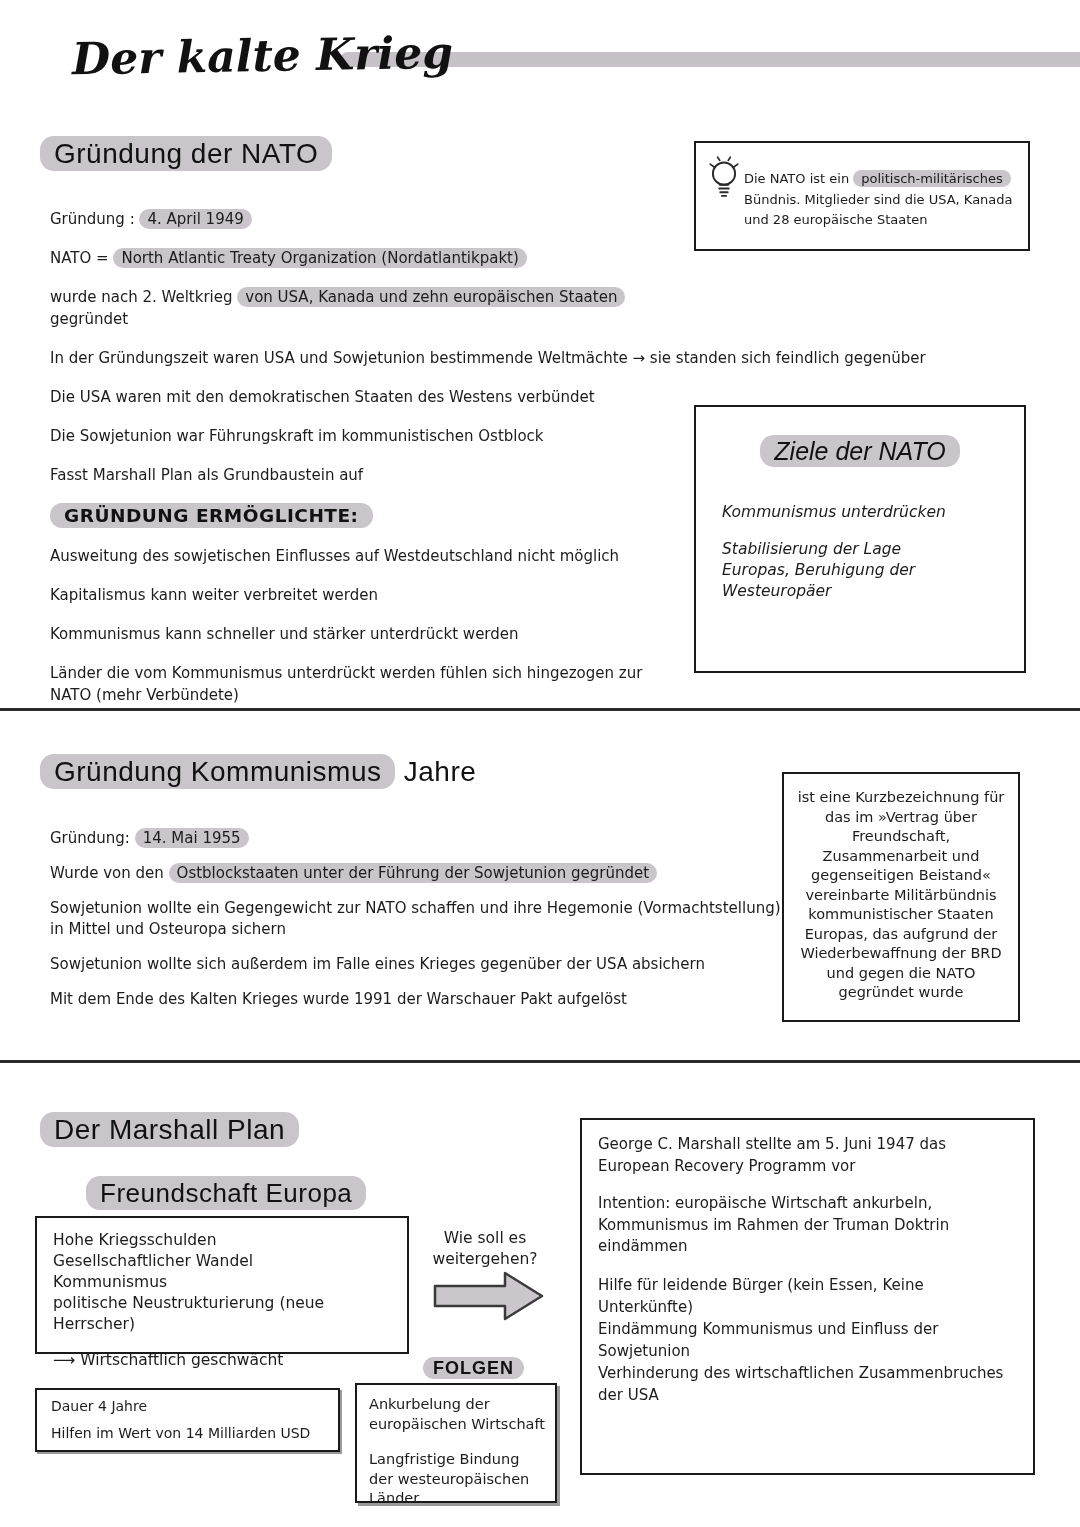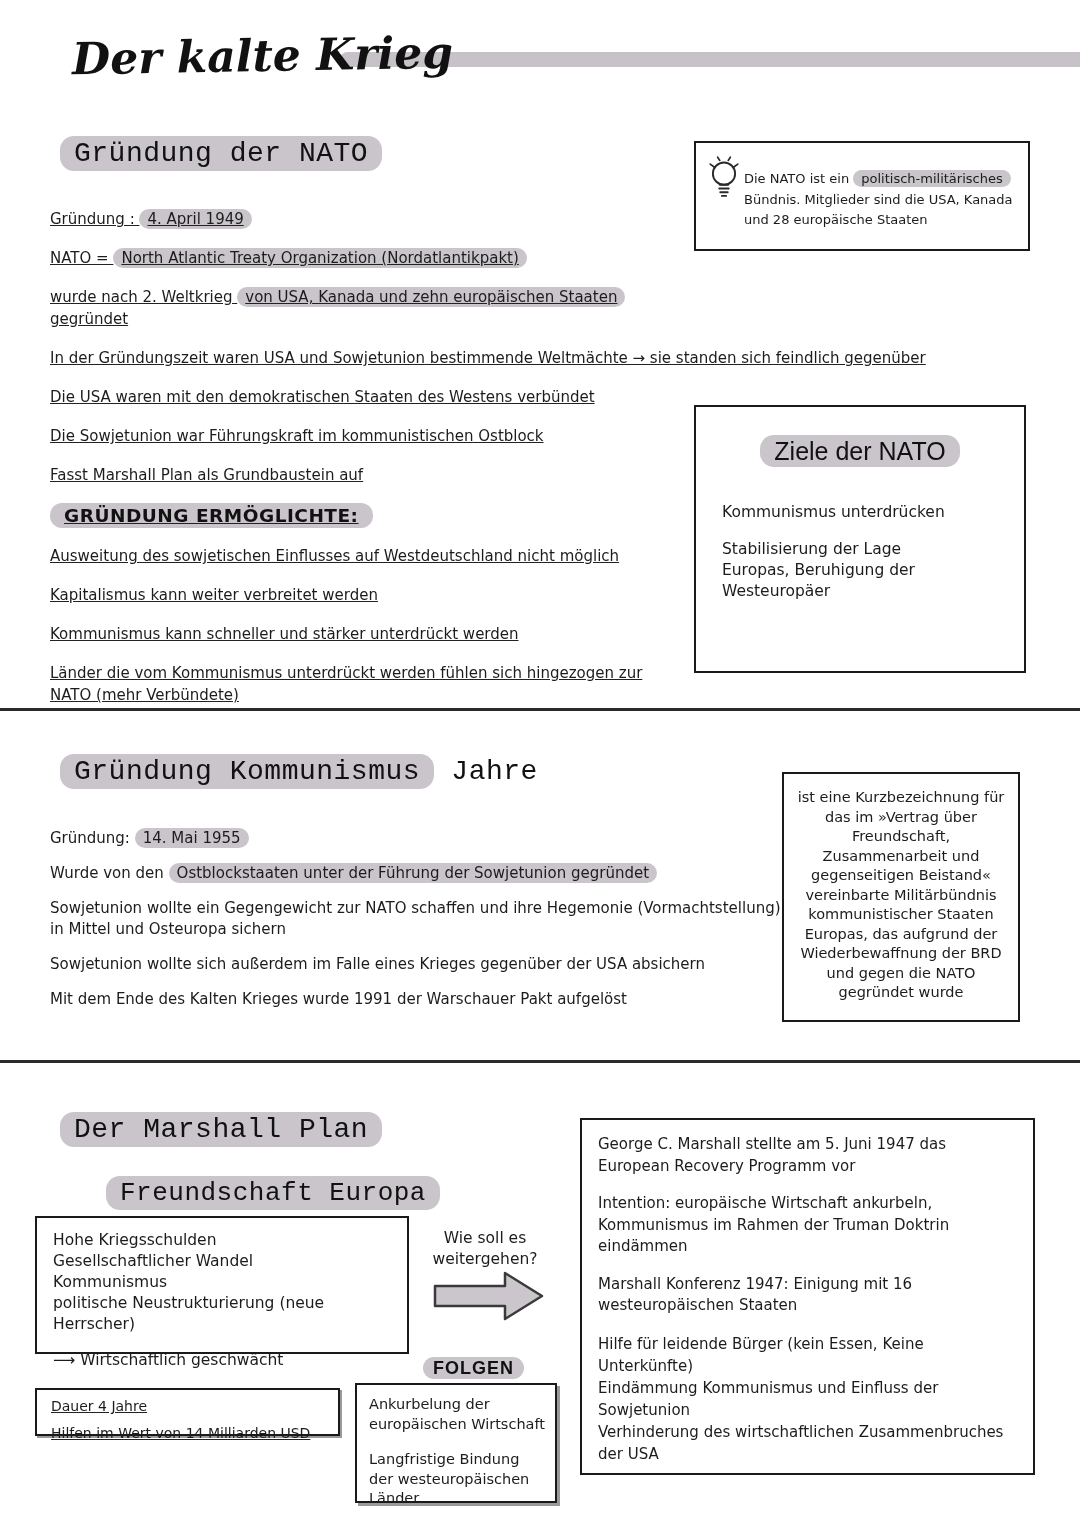--- a/index.html
+++ b/index.html
@@ -10,41 +10,41 @@
   }
   html,body{margin:0;padding:0;background:#fff;}
   .page{position:relative;width:1080px;height:1527px;background:#ffffff;overflow:hidden;
         font-family:"DejaVu Sans",sans-serif;color:#222;}
   
   .main-title{position:absolute;left:72px;top:30px;font-family:"DejaVu Serif",serif;
         font-style:italic;font-weight:bold;font-size:44px;color:#111;transform:rotate(-1deg);z-index:2;}
   .title-bar{position:absolute;left:340px;top:52px;right:0;height:15px;background:var(--title_bar);
         border-radius:8px 0 0 8px;z-index:1;}
   
-  .h1{position:absolute;font-family:Liberation Mono, monospace;font-weight:400;
-        font-size:28px;color:#111;letter-spacing:0.5px;margin-left:20px;}
+  .h1{position:absolute;font-family:Liberation Sans, sans-serif;font-weight:400;
+        font-size:28px;color:#111;letter-spacing:0.5px;}
   .pill{background:var(--highlight);border-radius:14px;padding:2px 14px;
         box-decoration-break:clone;-webkit-box-decoration-break:clone;}
   .hl{background:var(--highlight);border-radius:10px;padding:1px 8px;
         box-decoration-break:clone;-webkit-box-decoration-break:clone;}
   
   .lines{position:absolute;}
-  .nato-lines{left:50px;top:208px;width:645px;text-decoration:underline;}
+  .nato-lines{left:50px;top:208px;width:645px;}
   .note-line{font-size:15px;line-height:22px;margin-bottom:17px;color:#1c1c1c;}
   .wide{width:1010px;}
   .narrow{max-width:625px;}
   .subhead{margin-bottom:15px;line-height:26px;}
   .subhead .pill{font-weight:bold;font-size:18.5px;letter-spacing:0.5px;color:#111;border-radius:12px;}
   
   .box{position:absolute;border:2px solid var(--border);box-sizing:border-box;background:#fff;}
   .info-box{left:694px;top:141px;width:336px;height:110px;}
   .bulb{position:absolute;left:10px;top:12px;width:36px;height:50px;}
   .info-text{position:absolute;left:48px;right:6px;top:26px;
         font-size:13px;line-height:20.5px;color:#1c1c1c;}
-  .goals-box{left:694px;top:405px;width:332px;height:268px;}
+  .goals-box{left:694px;top:405px;width:332px;height:268px;font-style:italic;}
   .goals-title{text-align:center;margin-top:30px;font-family:"Liberation Sans",sans-serif;
         font-size:25px;color:#111;}
   .goals-item{margin:16px 0 0 26px;font-size:15.5px;line-height:21px;color:#1c1c1c;}
   .goals-item.first{margin-top:36px;}
   .wrap240{width:250px;}
   .divider{position:absolute;left:0;width:1080px;height:3px;background:#2b2b2b;}
   .d1{top:708px;}
   .d2{top:1060px;}
   
   .warsaw-lines{left:50px;top:828px;width:740px;}
@@ -57,22 +57,22 @@
   .situation-line{font-size:15.5px;line-height:21px;color:#1c1c1c;}
   .situation-conclusion{font-size:15.5px;margin-top:16px;color:#1c1c1c;}
   .question{position:absolute;left:420px;top:1228px;width:130px;text-align:center;
         font-size:15.5px;line-height:21px;color:#1c1c1c;}
   .big-arrow{position:absolute;left:433px;top:1270px;width:112px;height:52px;}
   .folgen-label{position:absolute;left:423px;top:1358px;font-family:"Liberation Sans",sans-serif;}
   .folgen-label .pill{font-weight:bold;font-size:18px;letter-spacing:1px;color:#111;border-radius:12px;padding:1px 10px;}
   .folgen-box{left:355px;top:1383px;width:202px;height:120px;padding:10px 8px 0 12px;
         box-shadow:3px 3px 0 #9a9a9a;}
   .folgen-item{font-size:14.5px;line-height:19.5px;color:#1c1c1c;margin-bottom:16px;}
-  .facts-box{left:35px;top:1388px;width:305px;height:48px;padding:7px 12px 0 14px;
-        box-shadow:2px 2px 0 #9a9a9a;text-decoration:underline;}
+  .facts-box{left:35px;top:1388px;width:305px;height:64px;padding:7px 12px 0 14px;
+        box-shadow:2px 2px 0 #9a9a9a;}
   .fact-item{font-size:14px;line-height:18px;margin-bottom:9px;white-space:nowrap;color:#1c1c1c;}
   .detail-box{left:580px;top:1118px;width:455px;height:357px;padding:14px 12px 0 16px;}
   .detail-par{font-size:15px;line-height:21.5px;color:#1c1c1c;margin-bottom:16px;}
   .ziele-label{margin:2px 0 10px 0;line-height:26px;}
   .ziele-label .pill{font-weight:bold;font-size:18px;letter-spacing:1px;color:#111;border-radius:12px;padding:1px 10px;}
   .ziele-item{font-size:15px;line-height:22px;color:#1c1c1c;}
 </style>
 </head>
 <body>
 
@@ -170,19 +170,18 @@
   </div>
 
   <div class="box facts-box">
     <div class="fact-item">Dauer 4 Jahre</div>
     <div class="fact-item">Hilfen im Wert von 14 Milliarden USD</div>
   </div>
 
   <div class="box detail-box">
     <div class="detail-par">George C. Marshall stellte am 5. Juni 1947 das European Recovery Programm vor</div>
     <div class="detail-par">Intention:  europäische Wirtschaft ankurbeln, Kommunismus im Rahmen der Truman Doktrin eindämmen</div>
-    <div class="detail-par">Marshall Konferenz 1947: Einigung mit 16 westeuropäischen Staaten</div>
     <div class="ziele-item">Hilfe für leidende Bürger (kein Essen, Keine Unterkünfte)</div>
     <div class="ziele-item">Eindämmung Kommunismus und Einfluss der Sowjetunion</div>
     <div class="ziele-item">Verhinderung des wirtschaftlichen Zusammenbruches der USA</div>
   </div>
 
 </div>
 
 </body></html>

